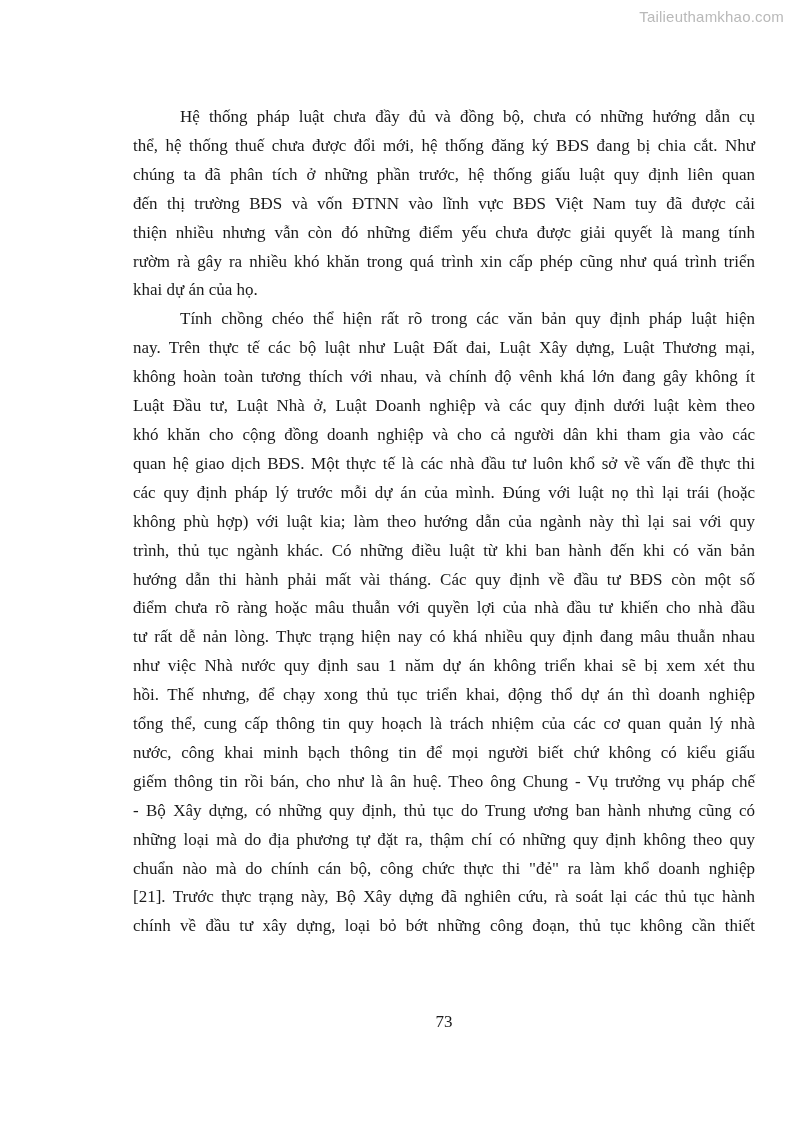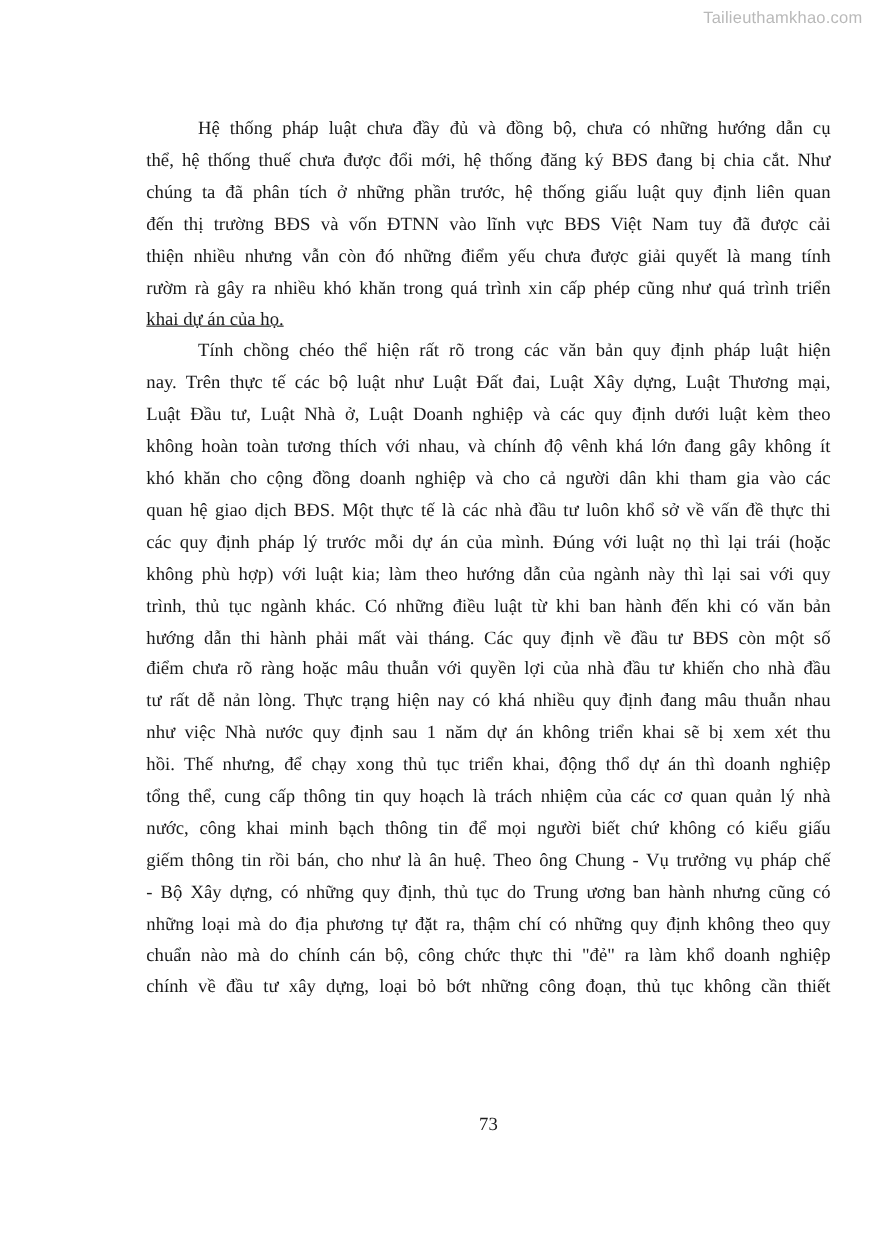--- a/index.html
+++ b/index.html
@@ -41,21 +41,20 @@
     text-align: justify;
     text-align-last: justify;
     -moz-text-align-last: justify;
     white-space: normal;
   }
   .line.first {
     text-indent: 47px;
   }
   .line.end {
     text-align-last: left;
-    text-decoration: underline;
     -moz-text-align-last: left;
   }
   .page-number {
     position: absolute;
     left: 133px;
     top: 1012px;
     width: 622px;
     text-align: center;
     font-size: 17px;
   }
@@ -75,38 +74,39 @@
       <div class="line">chúng ta đã phân tích ở những phần trước, hệ thống giấu luật quy định liên quan</div>
       <div class="line">đến thị trường BĐS và vốn ĐTNN vào lĩnh vực BĐS Việt Nam tuy đã được cải</div>
       <div class="line">thiện nhiều nhưng vẫn còn đó những điểm yếu chưa được giải quyết là mang tính</div>
       <div class="line">rườm rà gây ra nhiều khó khăn trong quá trình xin cấp phép cũng như quá trình triển</div>
       <div class="line end">khai dự án của họ.</div>
     </div>
 
     <div>
       <div class="line first">Tính chồng chéo thể hiện rất rõ trong các văn bản quy định pháp luật hiện</div>
       <div class="line">nay. Trên thực tế các bộ luật như Luật Đất đai, Luật Xây dựng, Luật Thương mại,</div>
+      <div class="line">không hoàn toàn tương thích với nhau, và chính độ vênh khá lớn đang gây không ít</div>
       <div class="line">Luật Đầu tư, Luật Nhà ở, Luật Doanh nghiệp và các quy định dưới luật kèm theo</div>
-      <div class="line">không hoàn toàn tương thích với nhau, và chính độ vênh khá lớn đang gây không ít</div>
       <div class="line">khó khăn cho cộng đồng doanh nghiệp và cho cả người dân khi tham gia vào các</div>
       <div class="line">quan hệ giao dịch BĐS. Một thực tế là các nhà đầu tư luôn khổ sở về vấn đề thực thi</div>
       <div class="line">các quy định pháp lý trước mỗi dự án của mình. Đúng với luật nọ thì lại trái (hoặc</div>
       <div class="line">không phù hợp) với luật kia; làm theo hướng dẫn của ngành này thì lại sai với quy</div>
       <div class="line">trình, thủ tục ngành khác. Có những điều luật từ khi ban hành đến khi có văn bản</div>
       <div class="line">hướng dẫn thi hành phải mất vài tháng. Các quy định về đầu tư BĐS còn một số</div>
       <div class="line">điểm chưa rõ ràng hoặc mâu thuẫn với quyền lợi của nhà đầu tư khiến cho nhà đầu</div>
       <div class="line">tư rất dễ nản lòng. Thực trạng hiện nay có khá nhiều quy định đang mâu thuẫn nhau</div>
       <div class="line">như việc Nhà nước quy định sau 1 năm dự án không triển khai sẽ bị xem xét thu</div>
       <div class="line">hồi. Thế nhưng, để chạy xong thủ tục triển khai, động thổ dự án thì doanh nghiệp</div>
       <div class="line">tổng thể, cung cấp thông tin quy hoạch là trách nhiệm của các cơ quan quản lý nhà</div>
       <div class="line">nước, công khai minh bạch thông tin để mọi người biết chứ không có kiểu giấu</div>
       <div class="line">giếm thông tin rồi bán, cho như là ân huệ. Theo ông Chung - Vụ trưởng vụ pháp chế</div>
       <div class="line">- Bộ Xây dựng, có những quy định, thủ tục do Trung ương ban hành nhưng cũng có</div>
       <div class="line">những loại mà do địa phương tự đặt ra, thậm chí có những quy định không theo quy</div>
       <div class="line">chuẩn nào mà do chính cán bộ, công chức thực thi "đẻ" ra làm khổ doanh nghiệp</div>
+      <div class="line">[21]. Trước thực trạng này, Bộ Xây dựng đã nghiên cứu, rà soát lại các thủ tục hành</div>
       <div class="line">chính về đầu tư xây dựng, loại bỏ bớt những công đoạn, thủ tục không cần thiết</div>
     </div>
 
   </div>
 
   <div class="page-number">73</div>
 
 </div>
 
 </body></html>

